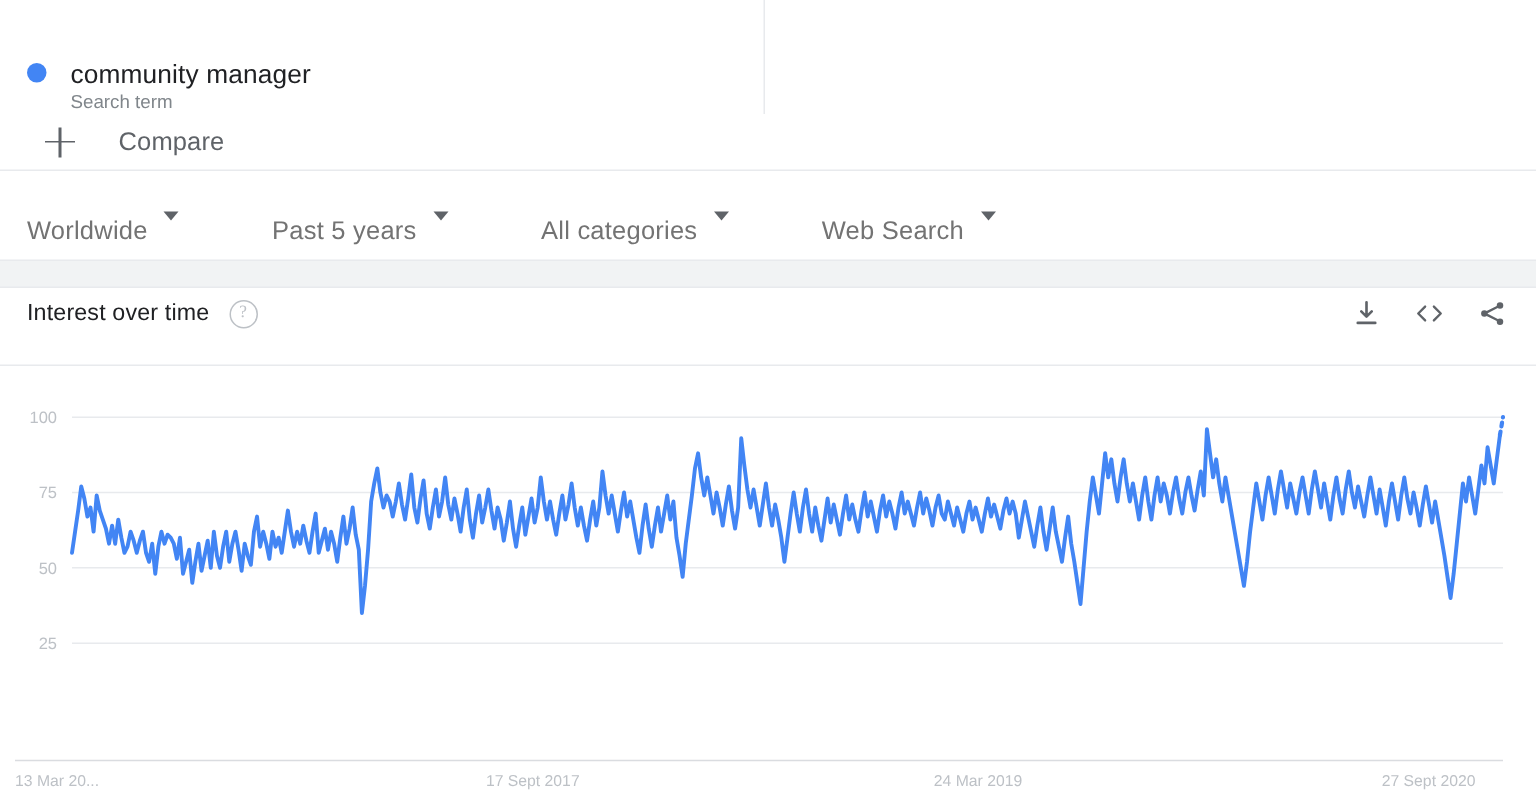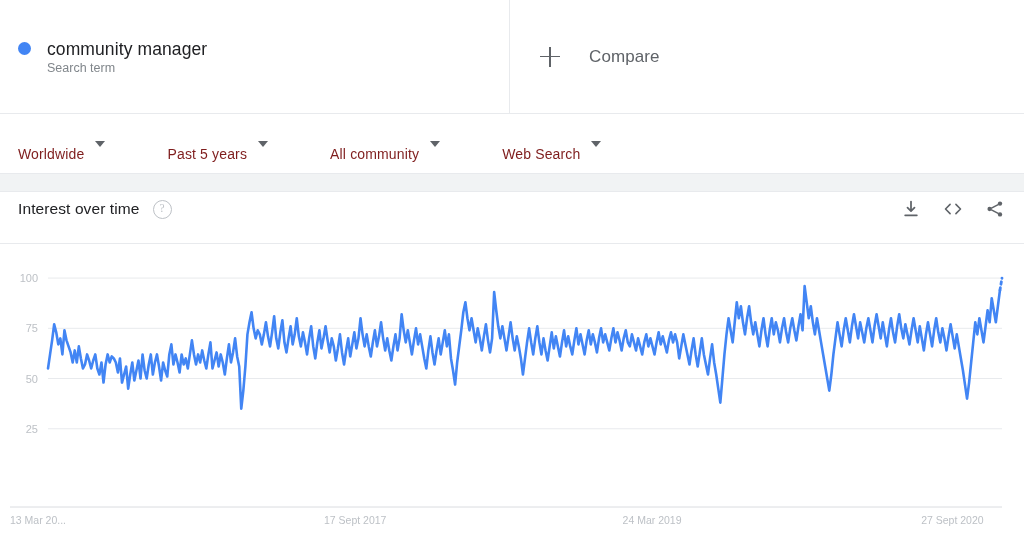--- a/index.html
+++ b/index.html
@@ -15,20 +15,21 @@
     overflow: hidden;
   }
 
   
   .term-bar {
     display: flex;
     height: 114px;
     border-bottom: 1px solid #e8eaed;
     background: #fff;
     box-sizing: border-box;
+    flex-direction: column;
   }
   .term-cell {
     width: 510px;
     box-sizing: border-box;
     border-right: 1px solid #e8eaed;
     display: flex;
     align-items: flex-start;
     padding: 38px 0 0 18px;
   }
   .term-dot {
@@ -95,22 +96,22 @@
     padding-left: 18px;
     box-sizing: border-box;
   }
   .filter {
     display: flex;
     align-items: center;
     margin-right: 62px;
     cursor: pointer;
   }
   .filter-label {
-    font-size: 14px;
-    color: #7f1d1d;
+    font-size: 17px;
+    color: #737373;
     letter-spacing: .15px;
     margin-top: 20px;
   }
   .caret {
     margin-left: 11px;
     width: 0; height: 0;
     border-left: 5px solid transparent;
     border-right: 5px solid transparent;
     border-top: 6px solid #5f6368;
   }
@@ -211,21 +212,21 @@
 <div class="filters">
   <div class="filter">
     <span class="filter-label">Worldwide</span>
     <span class="caret"></span>
   </div>
   <div class="filter">
     <span class="filter-label">Past 5 years</span>
     <span class="caret"></span>
   </div>
   <div class="filter">
-    <span class="filter-label">All community</span>
+    <span class="filter-label">All categories</span>
     <span class="caret"></span>
   </div>
   <div class="filter">
     <span class="filter-label">Web Search</span>
     <span class="caret"></span>
   </div>
 </div>
 
 <div class="grey-band"></div>
 

